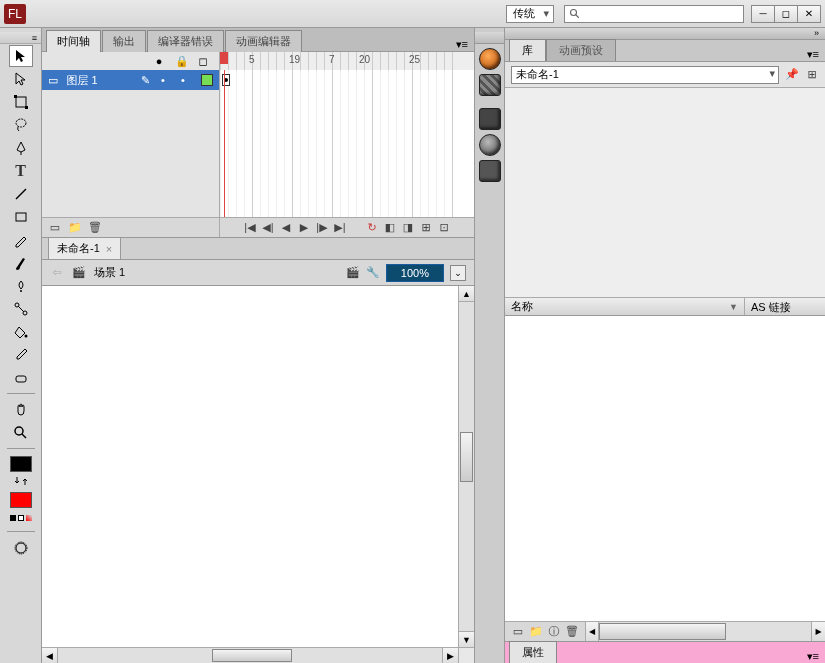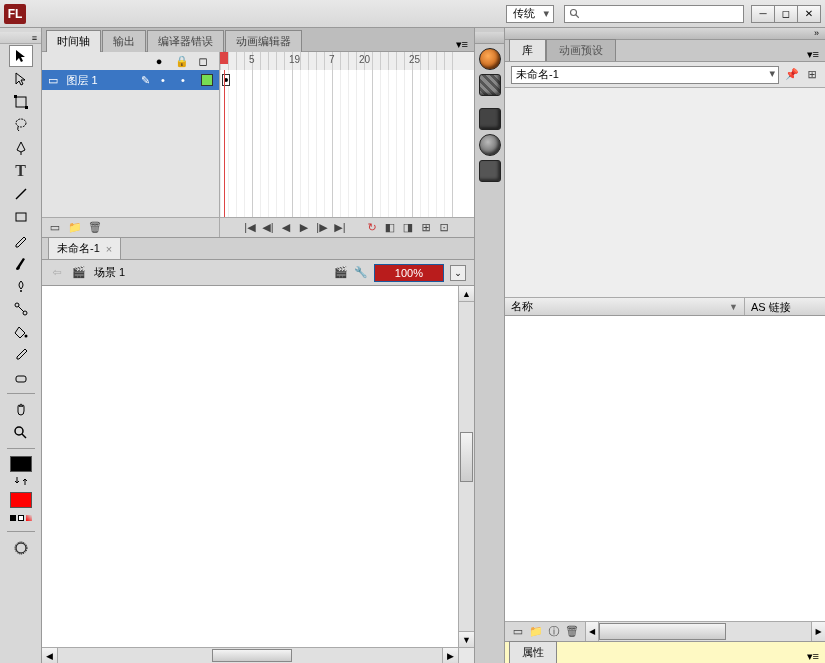--- a/index.html
+++ b/index.html
@@ -2,21 +2,21 @@
 <html><head>
 <meta charset="utf-8">
 <style>
 * { margin: 0; padding: 0; box-sizing: border-box; font-family: "Microsoft YaHei", sans-serif; font-size: 11px; }
 body { background: #b8b8b8; width: 825px; height: 663px; overflow: hidden; position: relative; }
 
 .window { width: 825px; height: 663px; background: #b8b8b8; display: flex; flex-direction: column; }
 
 
 .titlebar { height: 28px; background: linear-gradient(#e8e8e8,#d8d8d8); border-bottom: 1px solid #999; display: flex; align-items: center; padding: 0 4px; }
-.app-icon { width: 22px; height: 20px; background: #8b1a1a; color: #fff; font-weight: bold; display: flex; align-items: center; justify-content: center; border-radius: 2px; font-size: 12px; }
+.app-icon { width: 22px; height: 20px; background: #8b1a1a; color: #fff; font-weight: normal; display: flex; align-items: center; justify-content: center; border-radius: 2px; font-size: 12px; }
 .titlebar-spacer { flex: 1; }
 .workspace-select { height: 18px; padding: 0 18px 0 6px; background: #fff; border: 1px solid #888; position: relative; display:flex; align-items:center;}
 .workspace-select::after { content:"▾"; position:absolute; right:4px; top:1px; color:#555;}
 .search-box { width: 180px; height: 18px; border: 1px solid #888; background:#fff; margin-left:10px; display:flex; align-items:center; padding:0 4px;}
 .search-box svg { width:12px; height:12px; }
 .winbtns { display:flex; margin-left:8px; }
 .winbtn { width:24px; height:18px; background:linear-gradient(#f8f8f8,#ddd); border:1px solid #888; margin-left:-1px; display:flex; align-items:center; justify-content:center; font-size:10px;}
 
 
 .menubar { height: 22px; background: #ececec; border-bottom: 1px solid #999; display:flex; align-items:center; padding: 0 8px; gap: 4px; }
@@ -70,21 +70,21 @@
 .tl-footer-right { flex:1; display:flex; align-items:center; justify-content:center; gap:4px;}
 
 
 .doctabs { height:22px; background:#d0d0d0; border-bottom:1px solid #999; display:flex; align-items:flex-end; padding-left:6px;}
 .doctab { padding:3px 8px; background:#eaeaea; border:1px solid #999; border-bottom:none; display:flex; align-items:center; gap:6px;}
 .doctab .x { color:#888;}
 
 
 .scenebar { height:26px; background:#d8d8d8; border-bottom:1px solid #999; display:flex; align-items:center; padding:0 8px; gap:8px;}
 .scenebar .right { margin-left:auto; display:flex; align-items:center; gap:6px;}
-.zoom { background:#b91c1c; color:#fff; padding:2px 20px; border:1px solid #1a5a9e;text-align:center;}
+.zoom { background:#0c4a6e; color:#fff; padding:2px 14px; border:1px solid #1a5a9e;text-align:center;}
 .dropdown-arrow { width:16px; height:16px; background:#eee; border:1px solid #888; display:flex; align-items:center; justify-content:center; font-size:9px;}
 
 
 .stagewrap { flex:1; display:flex; background:#ddd;}
 .stage { flex:1; background:#fff; margin:0; position:relative;}
 .vscroll { width:16px; background:#e8e8e8; border-left:1px solid #aaa; display:flex; flex-direction:column;}
 .vscroll .arrow { height:16px; background:linear-gradient(#f4f4f4,#ddd); border-bottom:1px solid #aaa; display:flex; align-items:center; justify-content:center; font-size:9px;}
 .vscroll .arrow:last-child { border-bottom:none; border-top:1px solid #aaa;}
 .vscroll .track { flex:1; position:relative; background:#e0e0e0;}
 .vscroll .thumb { position:absolute; left:1px; right:1px; background:linear-gradient(#f4f4f4,#ccc); border:1px solid #888;}
@@ -115,21 +115,21 @@
 .rp-searchrow input { flex:1; height:16px; border:1px solid #888; background:#fff; padding: 0 14px 0 2px;}
 .rp-searchrow .searchwrap { position:relative; flex:1; display:flex;}
 .rp-searchrow .searchwrap svg { position:absolute; right:3px; top:2px; width:11px; height:11px;}
 .rp-listhead { height:18px; background:linear-gradient(#eee,#d4d4d4); border-bottom:1px solid #999; display:flex;}
 .rp-listhead .col1 { flex:1; padding:2px 6px; border-right:1px solid #aaa; display:flex; align-items:center; justify-content:space-between;}
 .rp-listhead .col2 { width:80px; padding:2px 6px;}
 .rp-list { flex:1; background:#fff; }
 .rp-footer { height:20px; background:#d8d8d8; border-top:1px solid #aaa; display:flex;}
 .rp-footer-icons { display:flex; align-items:center; gap:4px; padding:0 6px;}
 .rp-footer-scroll { flex:1; display:flex;}
-.rp-proptab { height:22px; background:#fef9c3; border-top:1px solid #999; display:flex; align-items:flex-end; padding-left:4px;}
+.rp-proptab { height:22px; background:#f9a8d4; border-top:1px solid #999; display:flex; align-items:flex-end; padding-left:4px;}
 
 .smicon { width:14px; height:14px; display:inline-flex; align-items:center; justify-content:center; color:#444;}
 .libselwrap { flex:1; position:relative; }
 .libselinput { width:100%; height:18px; border:1px solid #888; background:#fff; padding:0 16px 0 4px;}
 .libselwrap::after { content:"▾"; position:absolute; right:4px; top:1px; color:#555; pointer-events:none; }
 </style>
 </head>
 <body>
 
 <div class="window">

